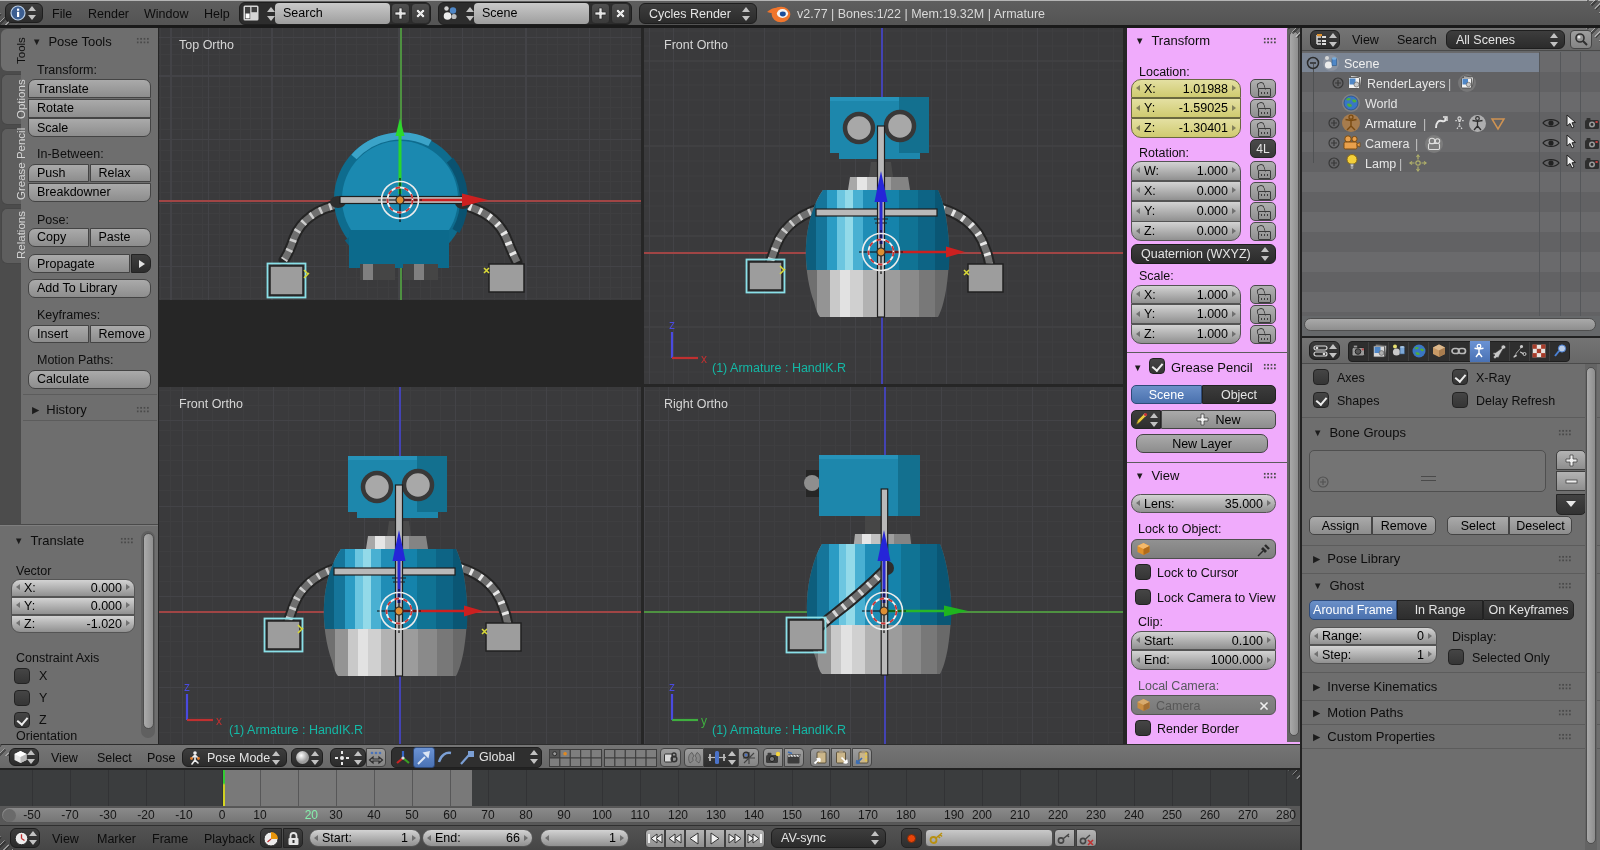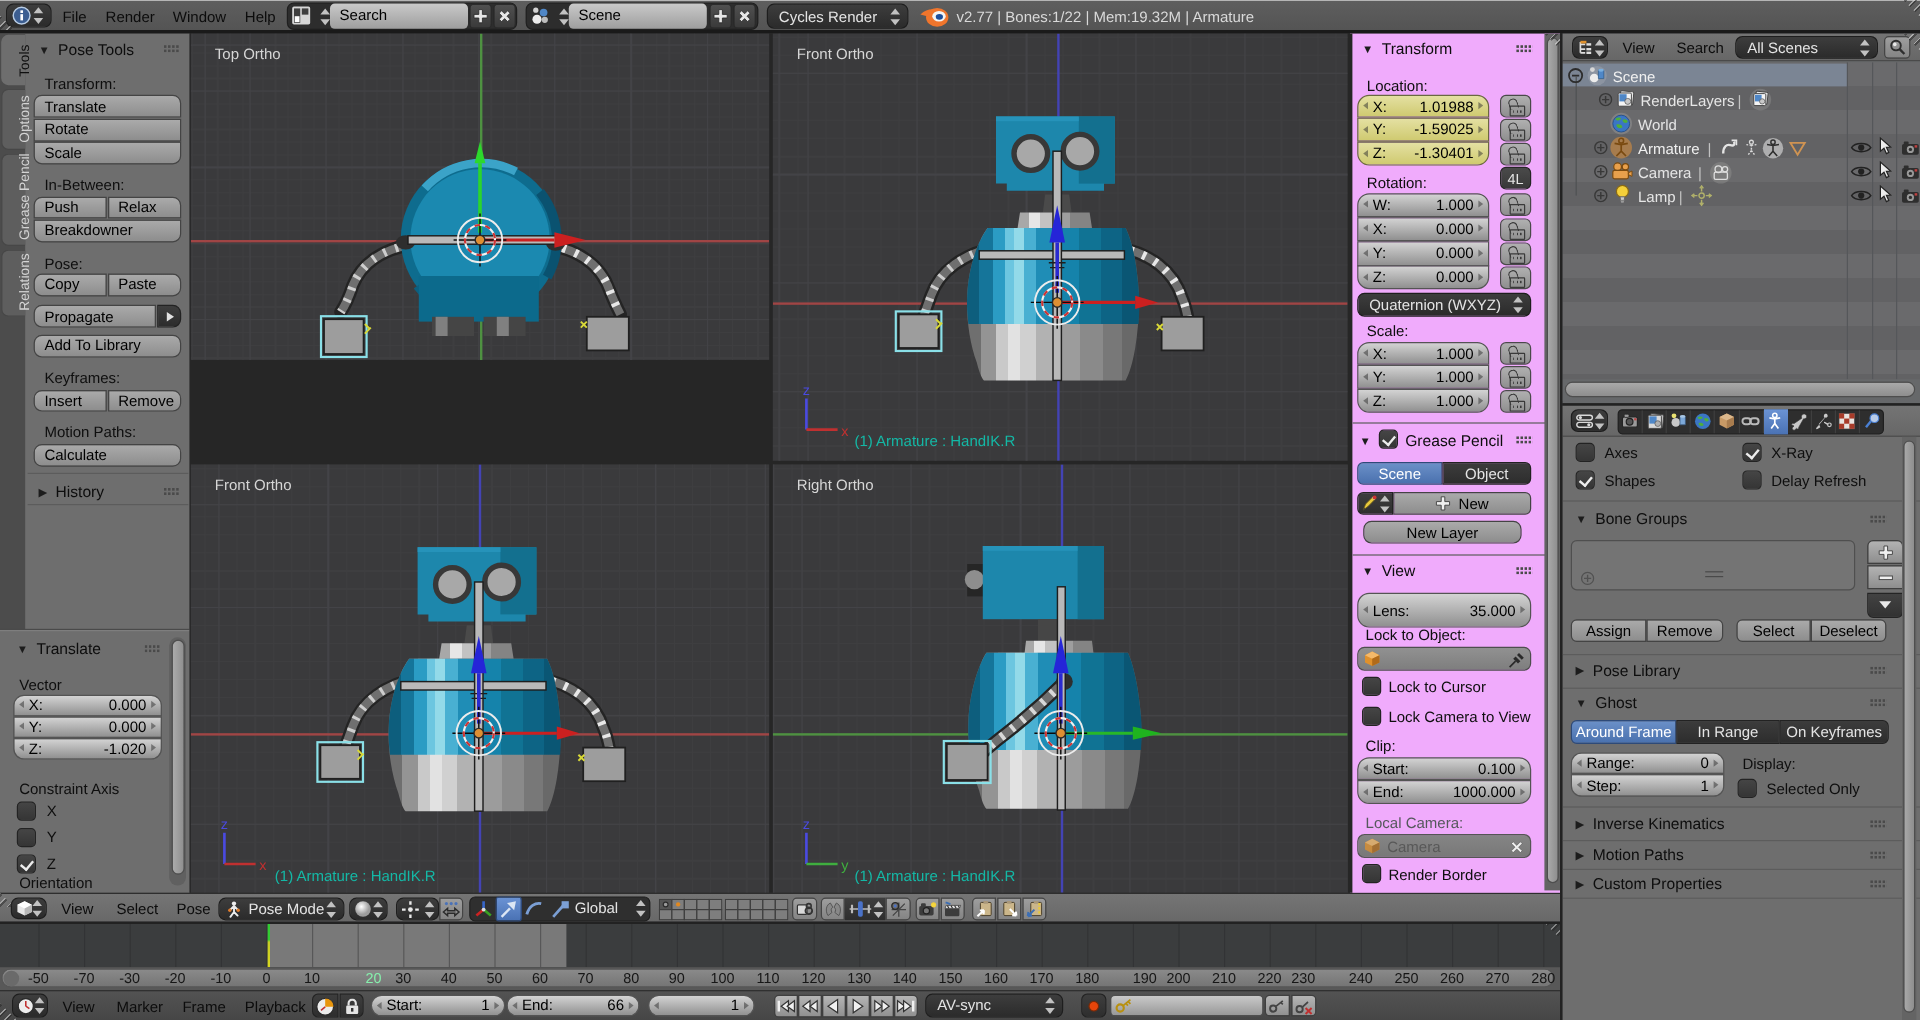--- a/index.html
+++ b/index.html
@@ -648,21 +648,21 @@
   <div class="btn btnc" style="left:34px;top:382px;width:115px;height:19px;border-radius:0 5px 5px 0">
     <svg width="13" height="13" viewBox="0 0 13 13" style="margin-right:6px">
           <path d="M5,1 h3 v4 h4 v3 h-4 v4 h-3 v-4 h-4 v-3 h4 z" fill="#f0f0f0" stroke="#444" stroke-width=".8"></path>
         </svg>
     New
   </div>
   <div class="btn btnc" style="left:9px;top:406px;width:132px;height:19px">New Layer</div>
   <div class="sep" style="left:0;top:434px;width:166px"></div>
   <div class="ph" style="left:8px;top:440px"><span class="tri">▼</span>View</div>
   <div class="dots" style="left:136px;top:444px"></div>
-  <div class="num" style="left:4px;top:466px;width:145px;height:29px">
+  <div class="num" style="left:4px;top:466px;width:145px;height:19px">
         <span>Lens:</span>
         <span class="v">35.000</span>
       </div>
   <div class="lbl" style="left:11px;top:494px">Lock to Object:</div>
   <div class="abs" style="left:4px;top:511px;width:145px;height:20px;background:linear-gradient(#919191,#7e7e7e);border:1px solid #4e4e4e;border-radius:6px">
     <svg width="15" height="14" viewBox="0 0 15 14" style="position:absolute;left:4px;top:2px">
           <path d="M7.5,1 L13.5,4 L13.5,10 L7.5,13 L1.5,10 L1.5,4 Z" fill="#e0912c"></path>
           <path d="M7.5,1 L13.5,4 L7.5,7 L1.5,4 Z" fill="#f4b96a"></path>
           <path d="M7.5,7 L13.5,4 L13.5,10 L7.5,13 Z" fill="#b06a1a"></path>
         </svg>
@@ -1104,21 +1104,21 @@
       <div class="abs" style="left:696.0px;top:2px;width:40px;text-align:center;color:#161616;font-size:12px">130</div>
       <div class="abs" style="left:734.0px;top:2px;width:40px;text-align:center;color:#161616;font-size:12px">140</div>
       <div class="abs" style="left:772.0px;top:2px;width:40px;text-align:center;color:#161616;font-size:12px">150</div>
       <div class="abs" style="left:810.0px;top:2px;width:40px;text-align:center;color:#161616;font-size:12px">160</div>
       <div class="abs" style="left:848.0px;top:2px;width:40px;text-align:center;color:#161616;font-size:12px">170</div>
       <div class="abs" style="left:886.0px;top:2px;width:40px;text-align:center;color:#161616;font-size:12px">180</div>
       <div class="abs" style="left:924.0px;top:2px;width:40px;text-align:right;color:#161616;font-size:12px">190</div>
       <div class="abs" style="left:962.0px;top:2px;width:40px;text-align:center;color:#161616;font-size:12px">200</div>
       <div class="abs" style="left:1000.0px;top:2px;width:40px;text-align:center;color:#161616;font-size:12px">210</div>
       <div class="abs" style="left:1038.0px;top:2px;width:40px;text-align:center;color:#161616;font-size:12px">220</div>
-      <div class="abs" style="left:1076.0px;top:2px;width:40px;color:#161616;font-size:12px">230</div>
+      <div class="abs" style="left:1076.0px;top:2px;width:40px;text-align:center;color:#161616;font-size:12px">230</div>
       <div class="abs" style="left:1114.0px;top:2px;width:40px;text-align:center;color:#161616;font-size:12px">240</div>
       <div class="abs" style="left:1152.0px;top:2px;width:40px;text-align:center;color:#161616;font-size:12px">250</div>
       <div class="abs" style="left:1190.0px;top:2px;width:40px;text-align:center;color:#161616;font-size:12px">260</div>
       <div class="abs" style="left:1228.0px;top:2px;width:40px;text-align:center;color:#161616;font-size:12px">270</div>
       <div class="abs" style="left:1266.0px;top:2px;width:40px;text-align:center;color:#161616;font-size:12px">280</div>
     </div>
 <div class="abs" id="tlfoot" style="left:0;top:825px;width:1300px;height:25px;background:linear-gradient(#535353,#464646);border-top:1px solid #303030;overflow:hidden">
       <div class="dd" style="left:10px;top:2px;width:30px;height:20px;padding:0 3px">
 <svg width="15" height="15" viewBox="0 0 15 15">
           <circle cx="7.5" cy="7.5" r="6.3" fill="#ededed" stroke="#2a2a2a" stroke-width="1"></circle>

